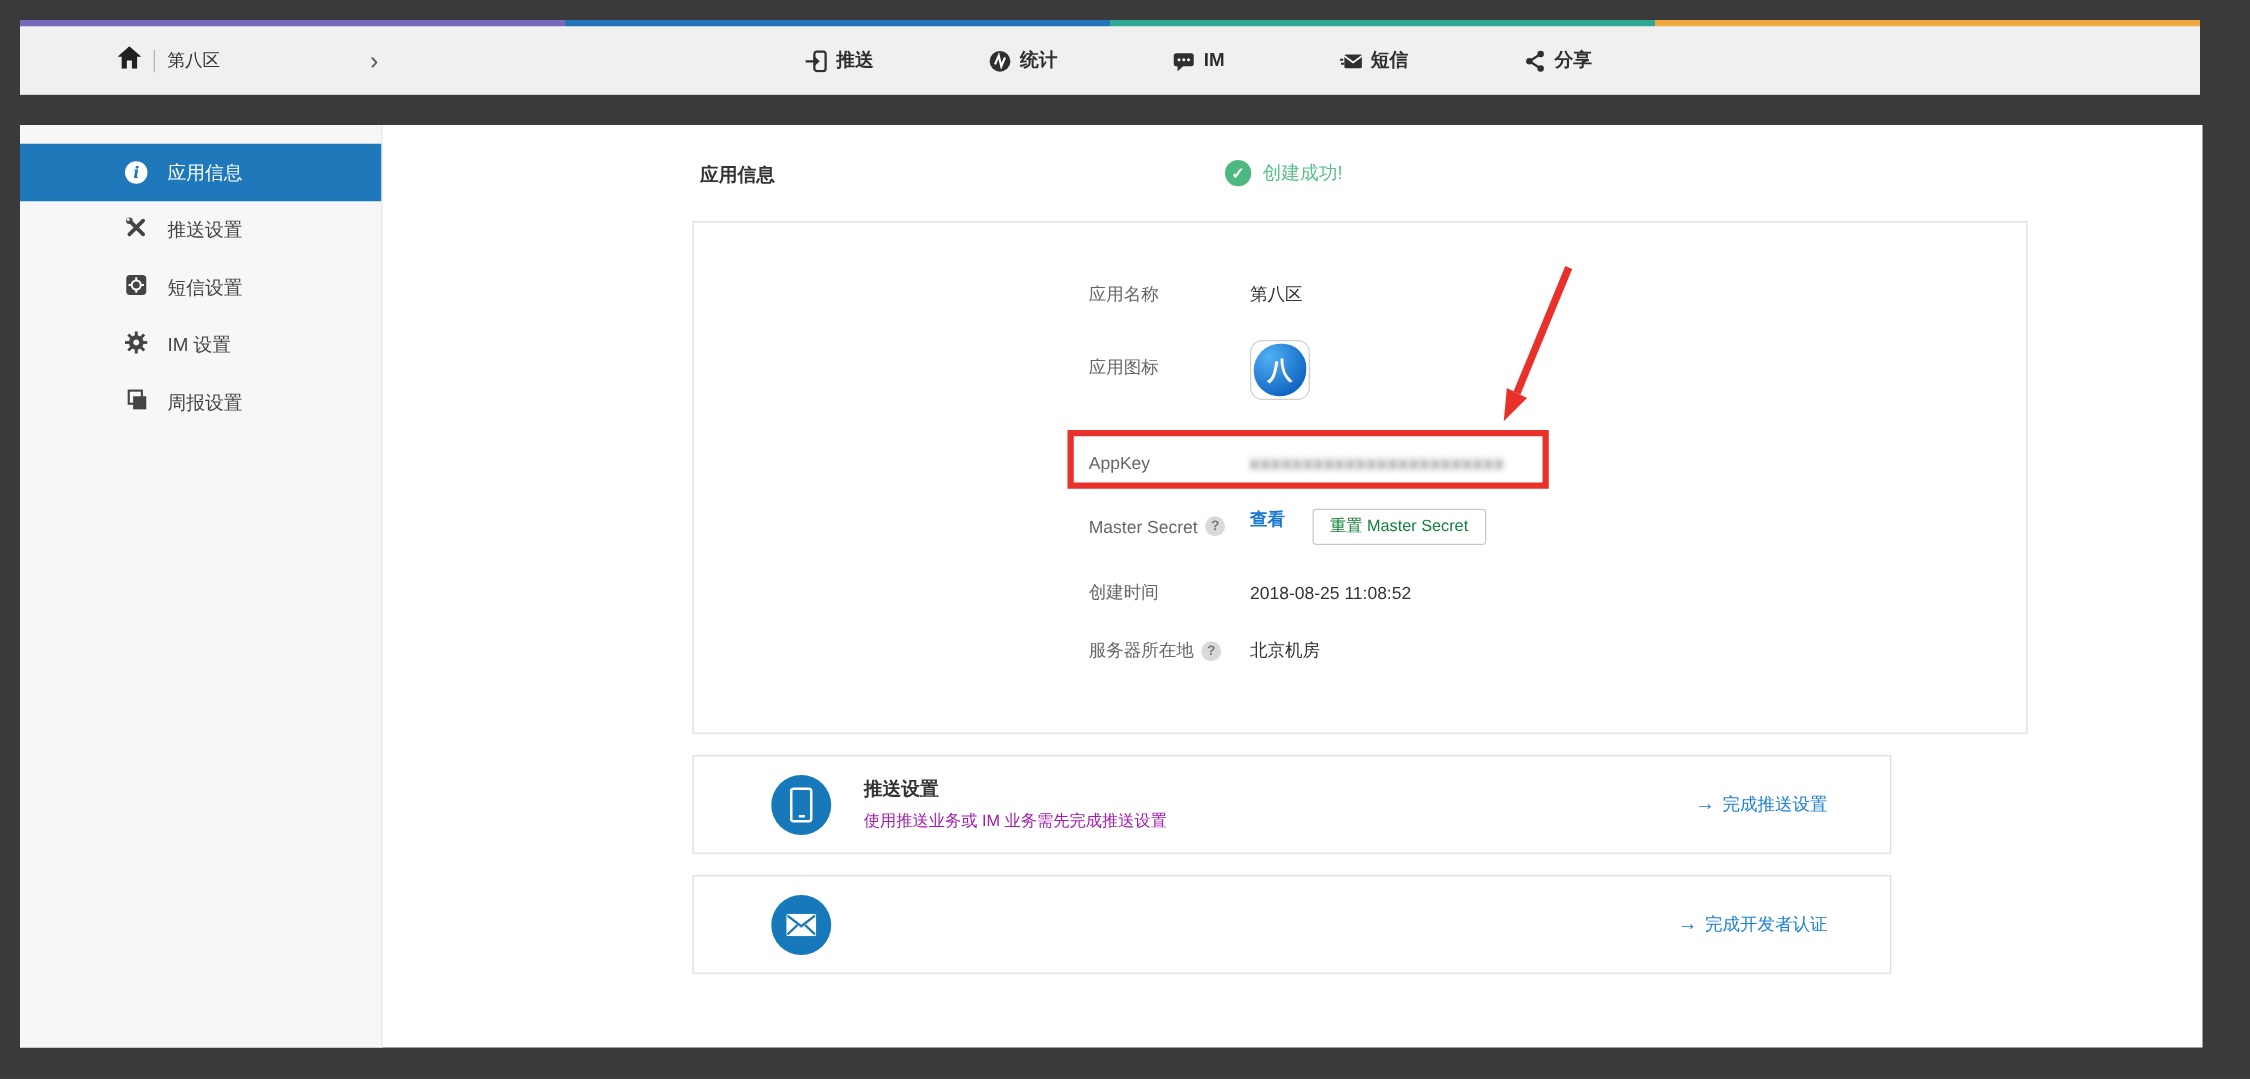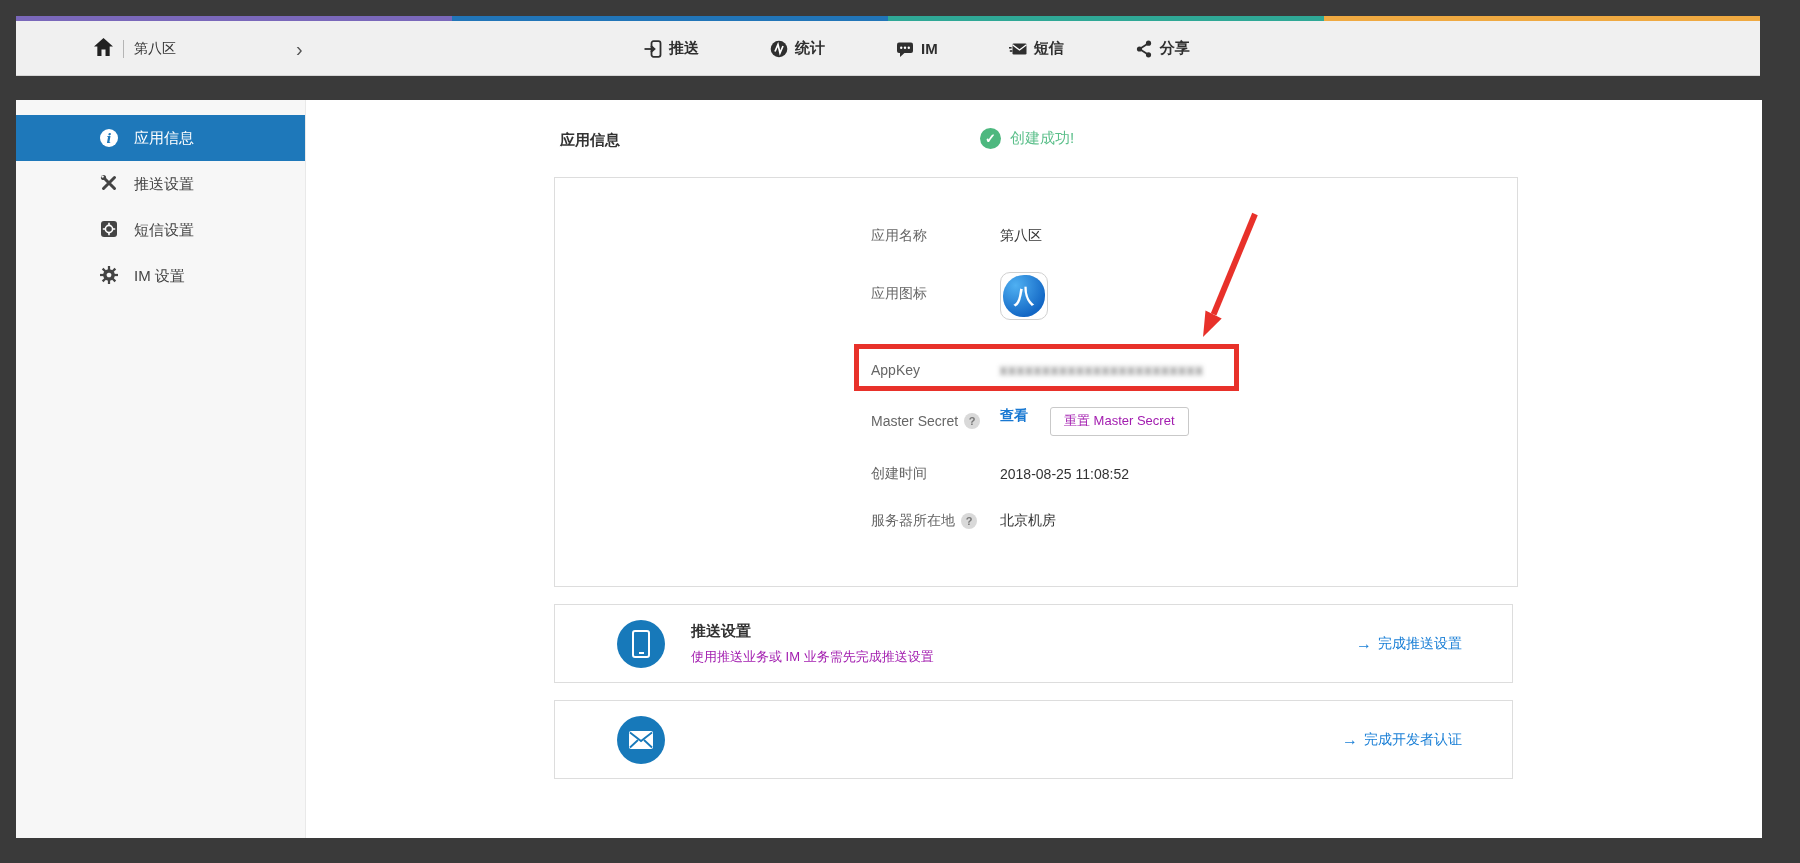--- a/index.html
+++ b/index.html
@@ -8,21 +8,21 @@
 
   
   .topnav { position:absolute; left:16px; top:16px; width:1744px; height:60px;
             background:#f0f0f0; border-bottom:1px solid #d6d6d6; }
   .strip { position:absolute; left:0; top:0; right:0; height:5px; display:flex; }
   .strip > div { flex:1; }
   .crumbs { position:absolute; left:78px; top:5px; height:55px; display:flex; align-items:center; gap:10px; }
   .crumb-div { width:1px; height:18px; background:#b5b5b5; }
   .crumb-name { font-size:14px; color:#333; }
   .crumb-chev { margin-left:110px; font-size:20px; color:#555; line-height:1; cursor:pointer; }
-  .tabs { position:absolute; left:604px; top:5px; height:55px; display:flex; gap:23px; }
+  .tabs { position:absolute; left:604px; top:5px; height:55px; display:flex; gap:44px; }
   .tab { display:flex; align-items:center; justify-content:center; gap:7px; padding:0 24px;
          font-size:15px; font-weight:bold; color:#2f2f2f; cursor:pointer; }
   .tab.active { background:#e2e2e2; }
   .tab svg { display:block; }
 
   
   .content { position:absolute; left:16px; top:100px; width:1746px; height:738px; background:#fff; }
 
   
   .sidebar { position:absolute; left:0; top:0; width:290px; height:738px;
@@ -33,42 +33,42 @@
   .sb-info { width:18px; height:18px; border-radius:50%; background:#fff; color:#1e78ba;
              font:italic bold 13px "DejaVu Serif", serif; display:flex; align-items:center; justify-content:center; }
 
   
   .sec-title { position:absolute; left:544px; top:31px; font-size:15px; font-weight:bold; color:#333; }
   .success { position:absolute; left:964px; top:28px; display:flex; align-items:center; gap:9px;
              font-size:15px; }
   .chk { width:21px; height:21px; border-radius:50%; color:#fff; font-size:13px; font-weight:bold;
          display:flex; align-items:center; justify-content:center; }
 
-  .panel { position:absolute; left:538px; top:77px; width:964px; height:410px;
+  .panel { position:absolute; left:538px; top:77px; width:1068px; height:410px;
            background:#fff; border:1px solid #ddd; }
   .row { position:absolute; display:flex; align-items:center; }
   .row .lbl { position:absolute; left:316px; display:flex; align-items:center; gap:6px;
               font-size:14px; color:#666; white-space:nowrap; }
   .row .val { position:absolute; left:445px; font-size:14px; color:#333; white-space:nowrap; }
   .qmark { width:16px; height:16px; border-radius:50%; background:#d9d9d9; color:#777;
            font-size:11px; font-weight:bold; display:flex; align-items:center; justify-content:center; }
   .appicon { width:48px; height:48px; border:1px solid #d0d0d0; border-radius:10px; background:#fff;
              display:flex; align-items:center; justify-content:center; }
   .appicon .blob { width:42px; height:42px; border-radius:50% 45% 50% 48%;
                    background:radial-gradient(circle at 30% 25%, #4fb0f2, #1266c4 75%);
                    display:flex; align-items:center; justify-content:center;
                    color:#fff; font-size:20px; font-weight:bold; }
   .masked { filter:blur(2.5px); color:#666; font-size:13px; letter-spacing:1.5px; }
   .redbox { position:absolute; left:299px; top:166px; width:385px; height:47px;
             border:5px solid #e8312a; pointer-events:none; }
   .arrow-svg { position:absolute; left:620px; top:28px; width:110px; height:140px;
                color:#e8312a; pointer-events:none; z-index:3; }
   .viewlink { font-size:14px; font-weight:bold; color:#1878d2; cursor:pointer; }
   .resetbtn { margin-left:22px; height:29px; padding:0 13px; background:#fff; border:1px solid #c9c9c9;
-              border-radius:3px; font-size:13px; color:#a21caf; font-family:"Liberation Sans",sans-serif; cursor:pointer; }
+              border-radius:3px; font-size:13px; color:#15803d; font-family:"Liberation Sans",sans-serif; cursor:pointer; }
 
   .card { position:absolute; left:538px; width:959px; height:79px; background:#fff;
           border:1px solid #ddd; display:flex; align-items:center; padding:0 50px 0 62px; }
   .card-ico { width:48px; height:48px; border-radius:50%; display:flex; align-items:center;
               justify-content:center; flex:none; }
   .card-txt { margin-left:26px; }
   .card-title { font-size:15px; font-weight:bold; color:#333; }
   .card-desc { font-size:13px; color:#a21caf; margin-top:7px; }
   .card-link { margin-left:auto; font-size:14px; color:#1a7fd6; cursor:pointer;
                display:flex; align-items:center; gap:6px; }
@@ -196,20 +196,29 @@
               <rect x="7" y="0" width="2" height="4" transform="rotate(45 8 8)"></rect>
                 <rect x="7" y="12" width="2" height="4" transform="rotate(45 8 8)"></rect>
               <rect x="0" y="7" width="4" height="2" transform="rotate(45 8 8)"></rect>
                 <rect x="12" y="7" width="4" height="2" transform="rotate(45 8 8)"></rect>
               <path fill-rule="evenodd" d="M8 2.8 a5.2 5.2 0 1 0 0.001 0 Z M8 5.9 a2.1 2.1 0 1 1 -0.001 0 Z"></path>
             </g>
             </svg>
         </span>
         <span>IM 设置</span>
       </div>
+      <div class="sb-item">
+        <span>
+          <svg width="18" height="18" viewBox="0 0 18 18">
+            <rect x="3" y="1.5" width="10.5" height="10.5" fill="none" stroke="#444" stroke-width="1.7"></rect>
+            <rect x="6.5" y="6" width="10.5" height="10.5" fill="#444"></rect>
+            </svg>
+        </span>
+        <span>周报设置</span>
+      </div>
     </div>
 
     <div class="sec-title">应用信息</div>
     <div class="success" style="color: rgb(91, 191, 138);">
       <span class="chk" style="background: rgb(77, 184, 127);">✓</span>
       <span>创建成功!</span>
     </div>
 
     <div class="panel">
 

